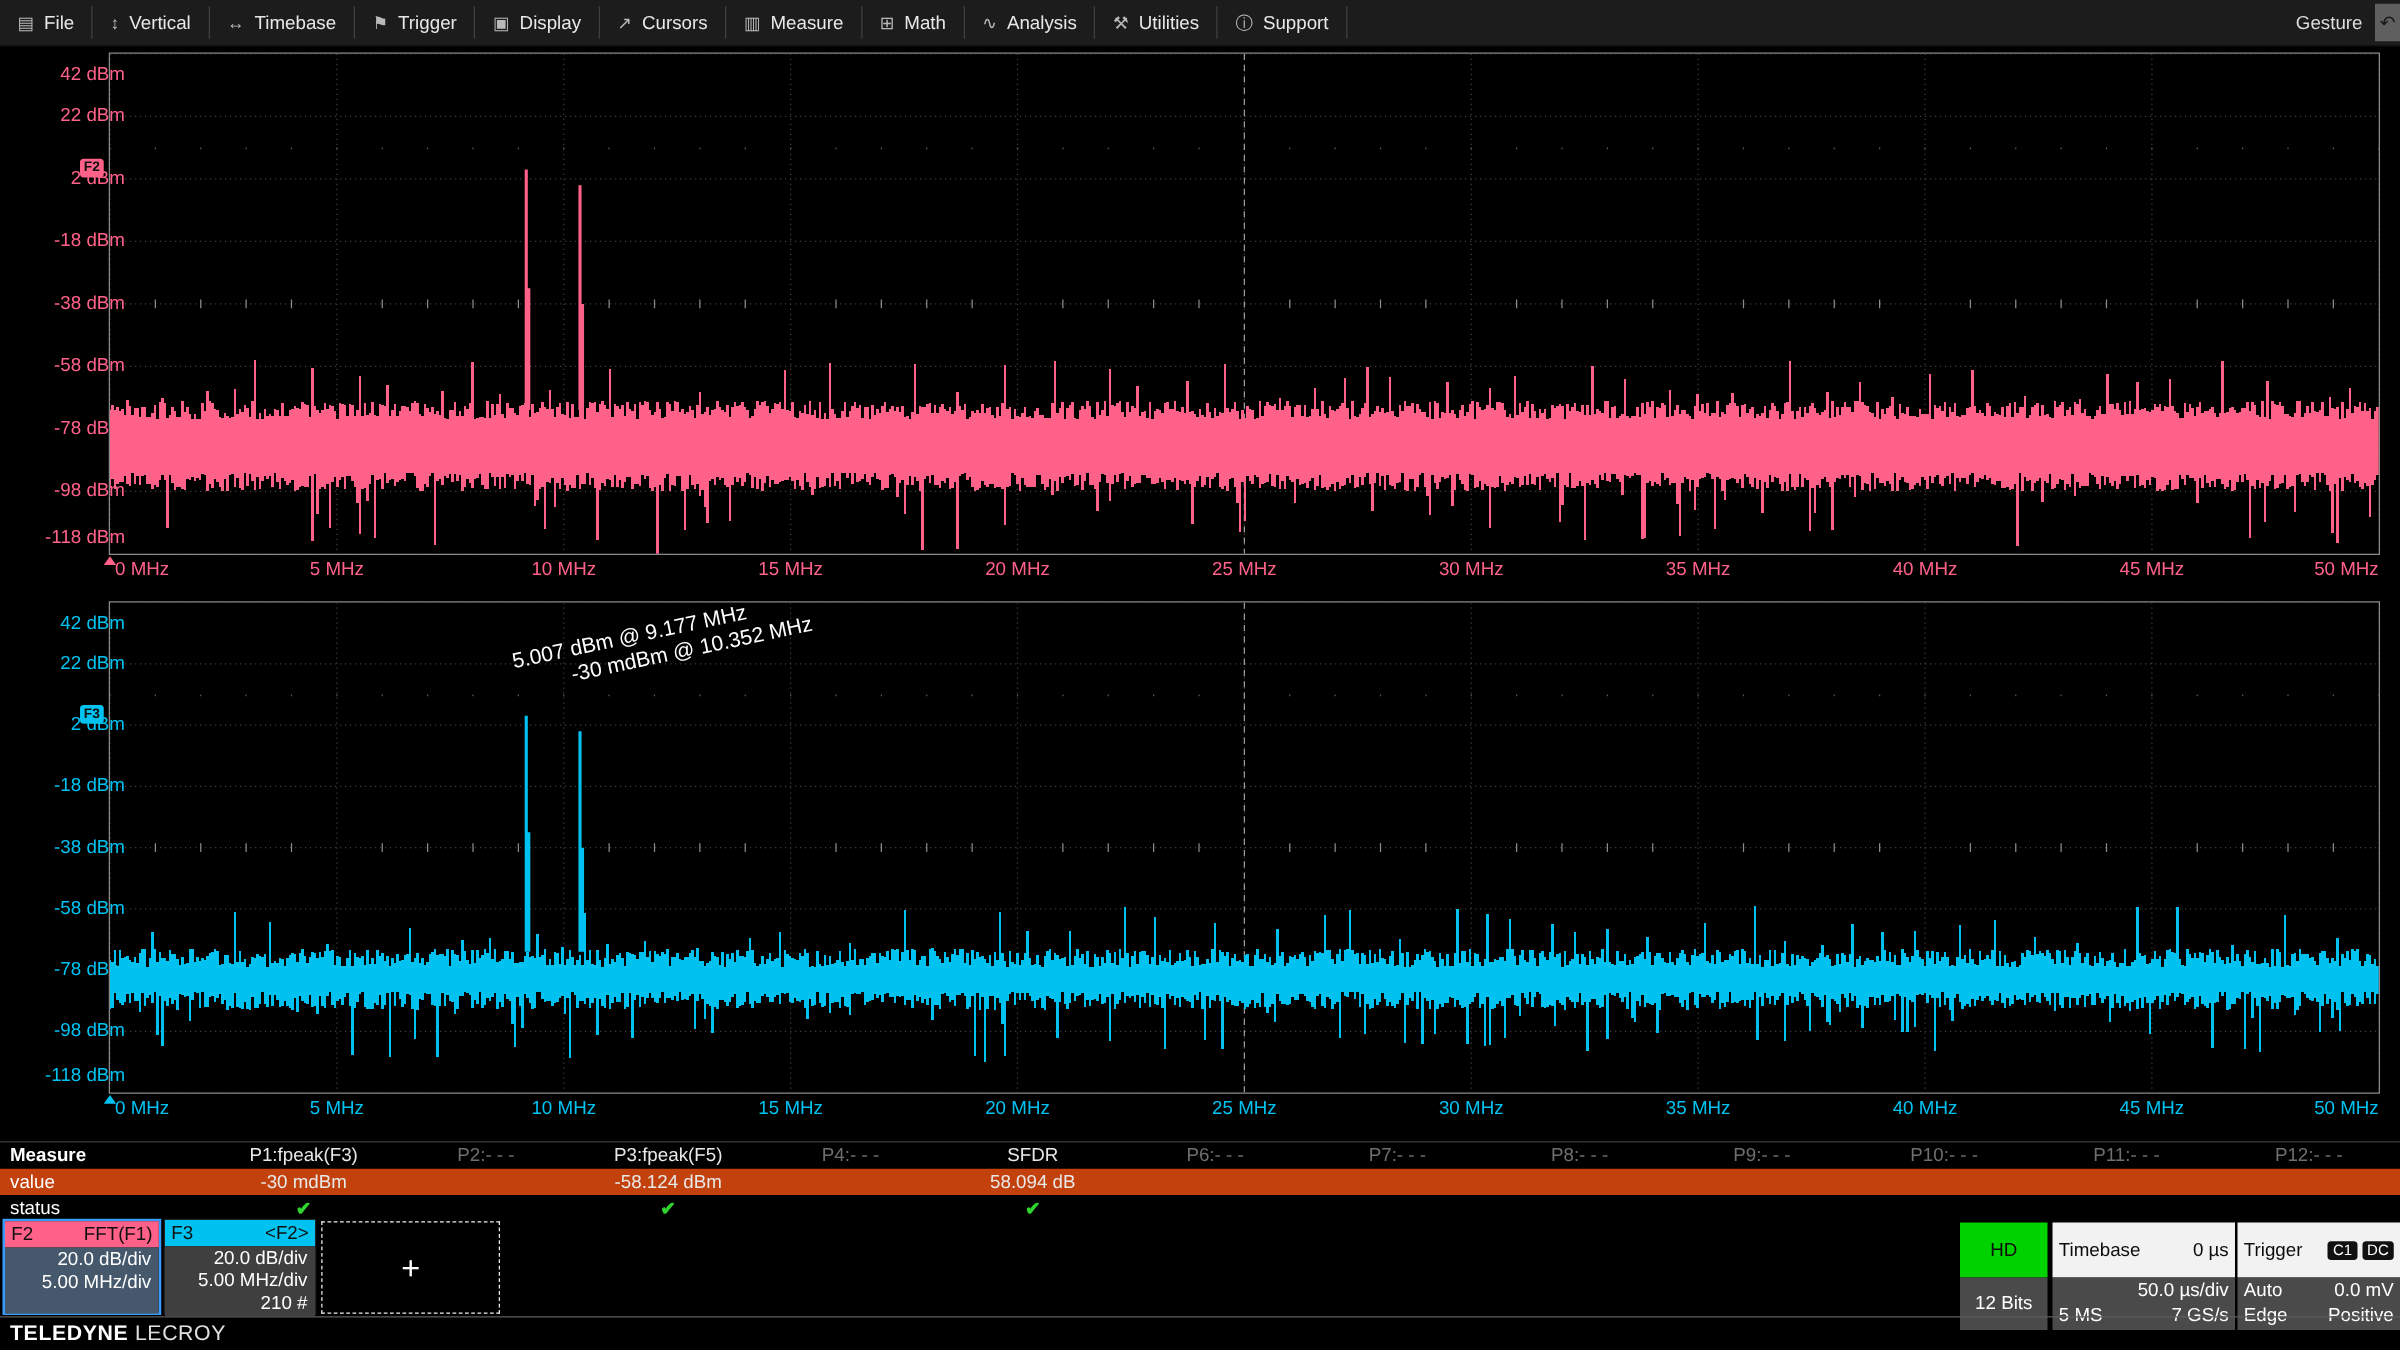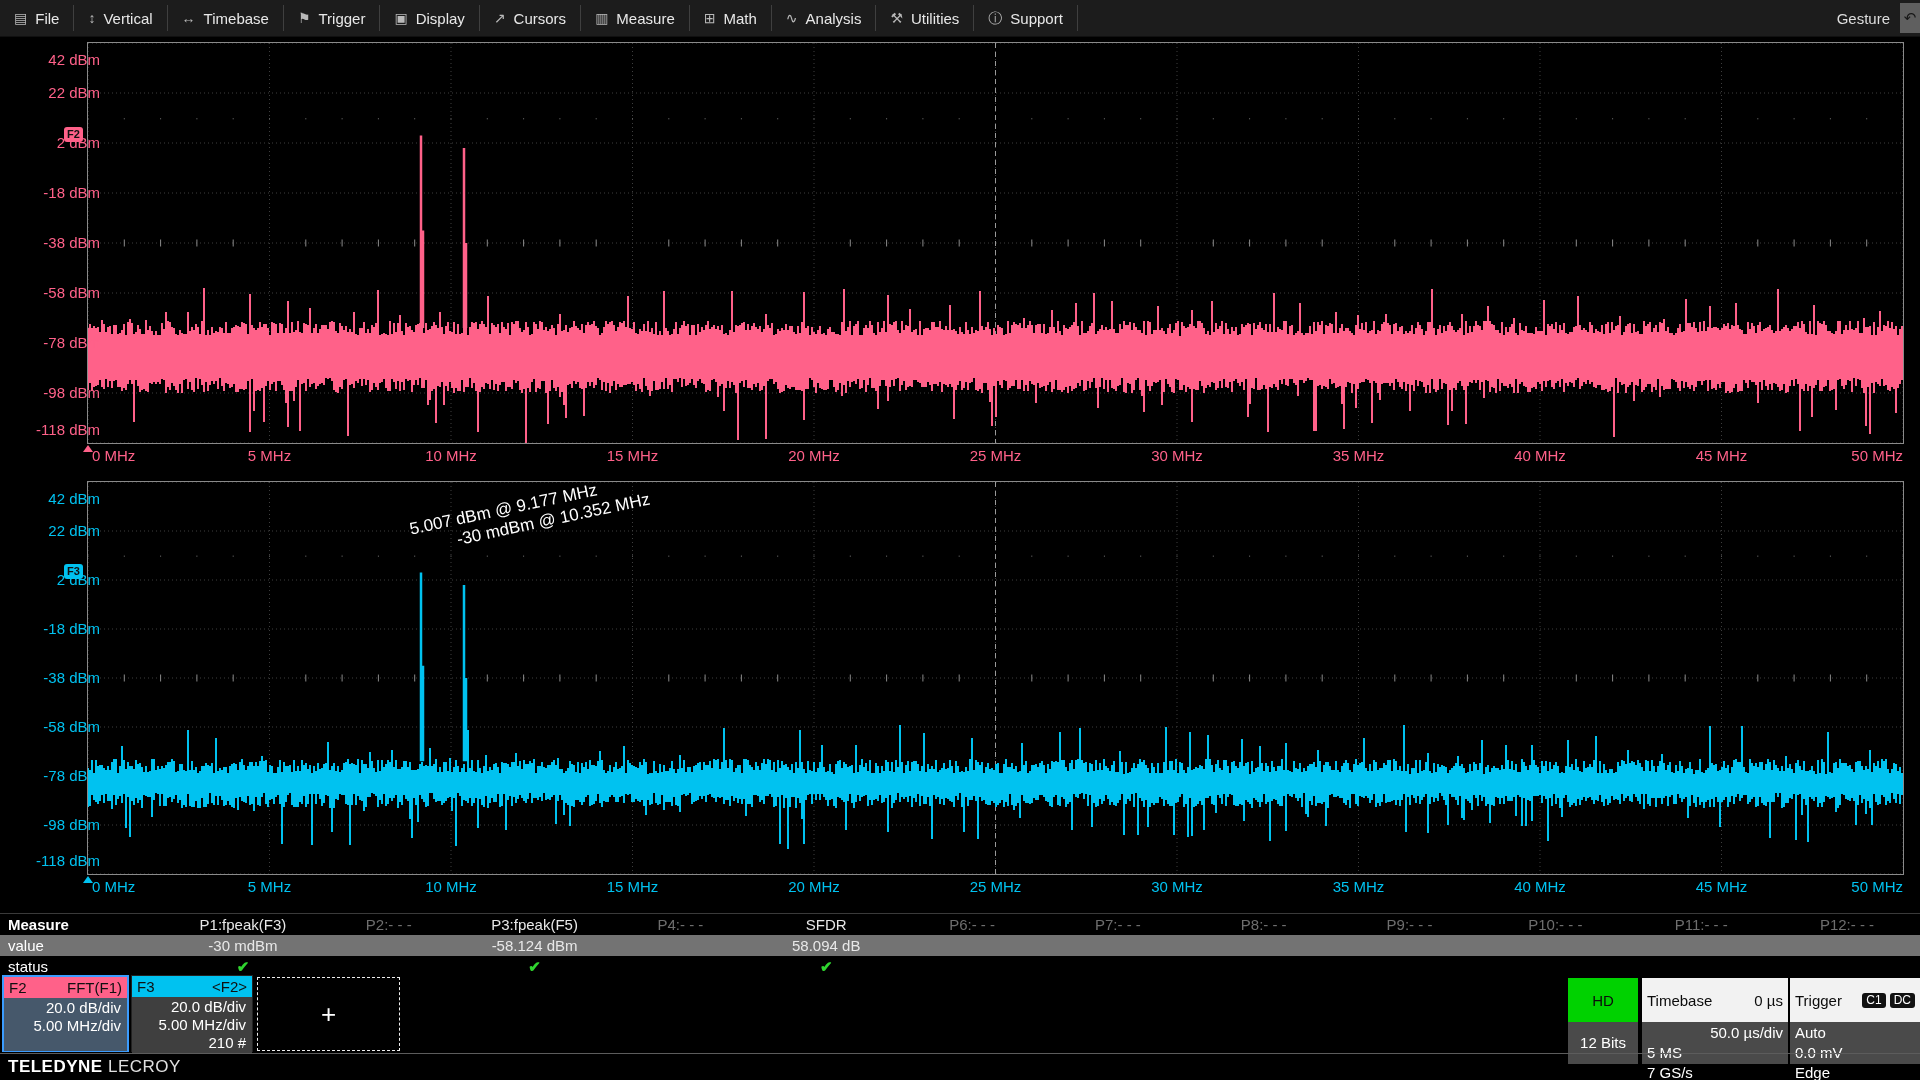--- a/index.html
+++ b/index.html
@@ -28,21 +28,21 @@
   .marker{position:absolute;width:0;height:0;border-left:5px solid transparent;
           border-right:5px solid transparent;}
   .annotation{position:absolute;color:#fff;font-size:17px;line-height:20px;
               transform:rotate(-12deg);transform-origin:left top;white-space:nowrap;z-index:2;}
   .annotation .l2{margin-left:44px;}
 
   
   #measure{position:absolute;left:0;top:913px;width:1920px;font-size:15px;
            border-top:1px solid #3a3a3a;}
   .mrow{display:flex;height:21px;align-items:center;}
-  .valrow{background:#737373;}
+  .valrow{background:#c2410c;}
   .mlabel{width:170px;padding-left:8px;box-sizing:border-box;color:#fff;}
   .bold{font-weight:bold;}
   .mcols{flex:1;display:flex;}
   .mcol{flex:1;text-align:center;white-space:nowrap;}
   .inactive{color:#6e6e6e;}
   .chk{color:#2fd42f;font-weight:bold;}
 
   
   .desc-box{position:absolute;top:975px;height:77px;box-sizing:border-box;font-size:15px;}
   #desc-f2{left:2px;width:127px;border:2px solid #3b9cff;}
@@ -63,21 +63,21 @@
   .acq-head{height:20px;display:flex;justify-content:space-between;align-items:center;
             padding:12px 5px;}
   .acq-body{background:#4a4a4a;color:#fff;height:42px;padding:1px 5px;box-sizing:border-box;
             line-height:20px;}
   #hd-box{left:1568px;width:70px;}
   #hd-box .acq-head{background:#00d200;color:#0c0c0c;justify-content:center;}
   #hd-box .acq-body{display:flex;align-items:center;justify-content:center;}
   #tb-box{left:1642px;width:146px;}
   #trg-box{left:1790px;width:130px;}
   .white-head{background:#f2f2f2;color:#0c0c0c;}
-  .lr{display:flex;justify-content:space-between;flex-direction:column;}
+  .lr{display:flex;justify-content:space-between;}
   .r{text-align:right;}
   .badges{display:flex;gap:4px;}
   .tbadge{background:#111;color:#fff;font-size:12px;padding:0 4px;border-radius:3px;
           line-height:15px;}
 
   
   #bottom-separator{position:absolute;left:0;top:1053px;width:1920px;height:1px;background:#5c5c5c;}
   #logo{position:absolute;left:8px;top:1057px;font-size:17px;color:#fff;letter-spacing:.5px;}
   #logo .b{font-weight:900;}
   #logo .l{font-weight:400;color:#e0e0e0;}

